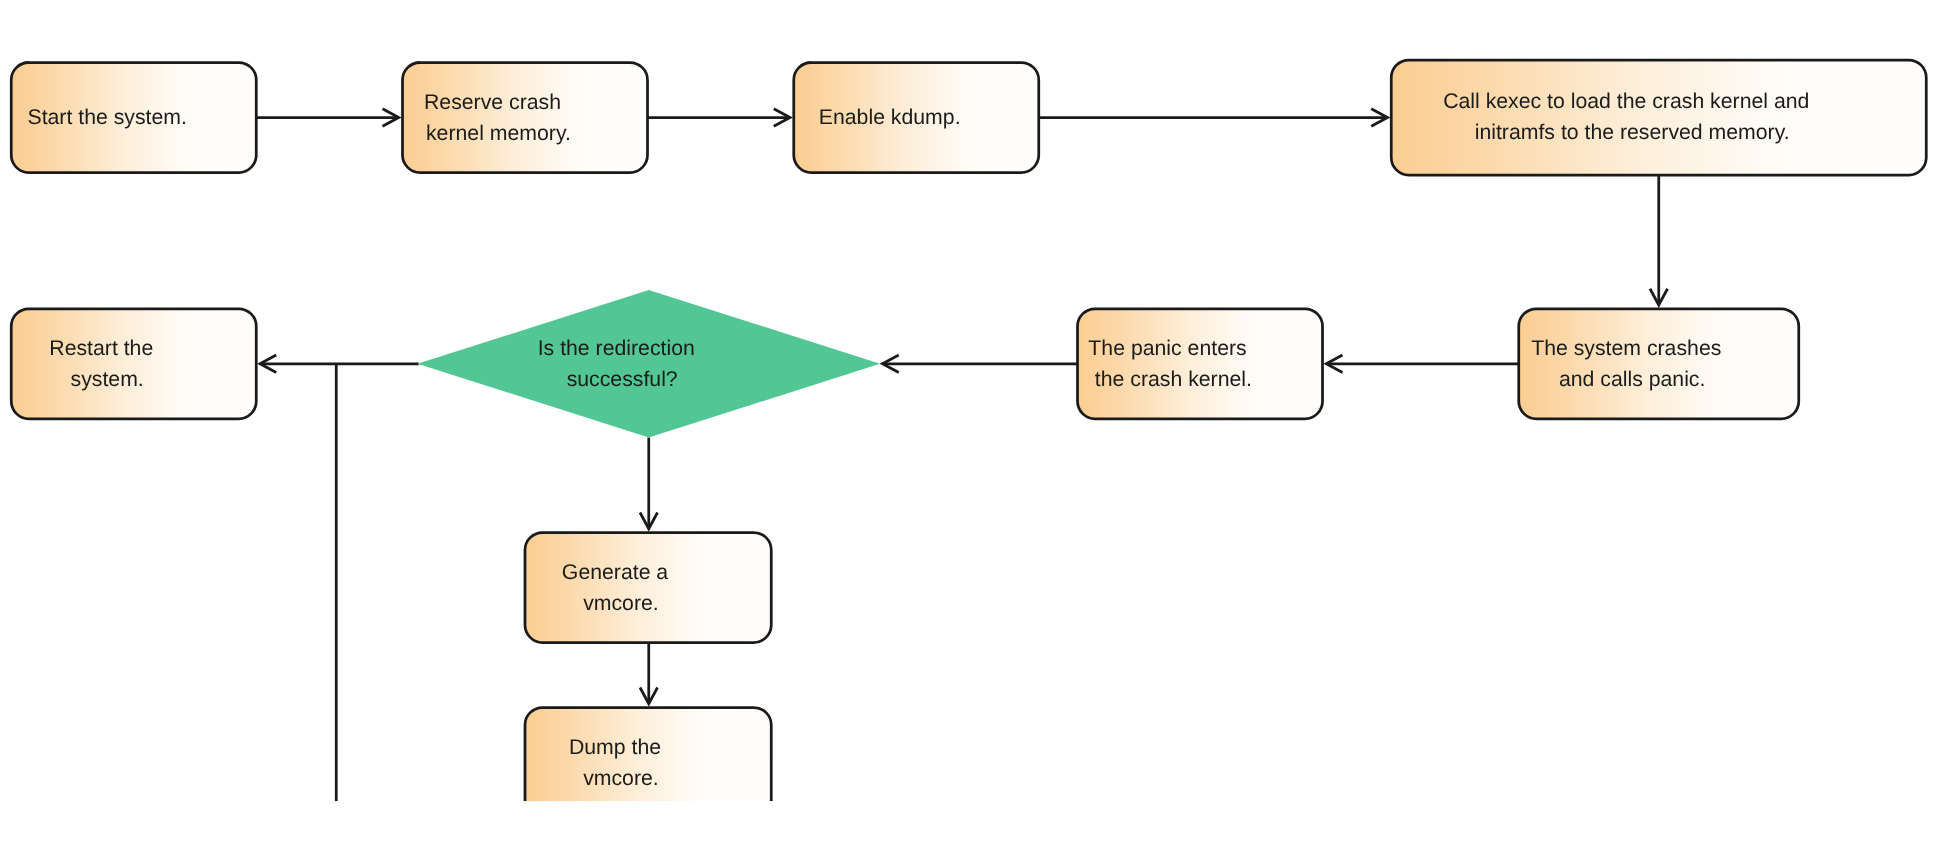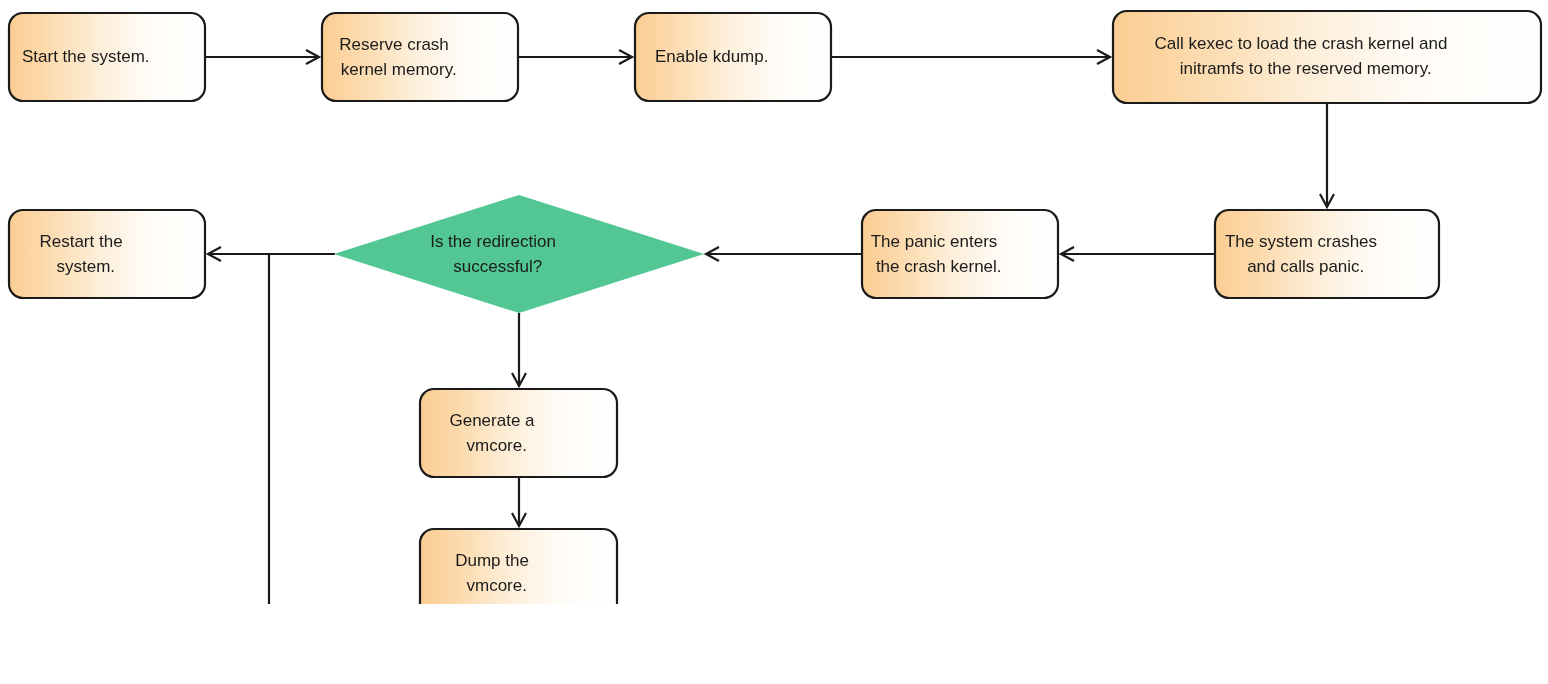--- a/index.html
+++ b/index.html
@@ -7,20 +7,21 @@
     padding: 0;
     background: #ffffff;
   }
   #canvas {
     position: relative;
     width: 1548px;
     height: 604px;
     background: #ffffff;
     font-family: "Liberation Sans", sans-serif;
     overflow: hidden;
+    margin-top: 37px;
   }
   svg.diagram {
     position: absolute;
     top: 0;
     left: 0;
     width: 1548px;
     height: 684px;
     display: block;
   }
   .node-label {

